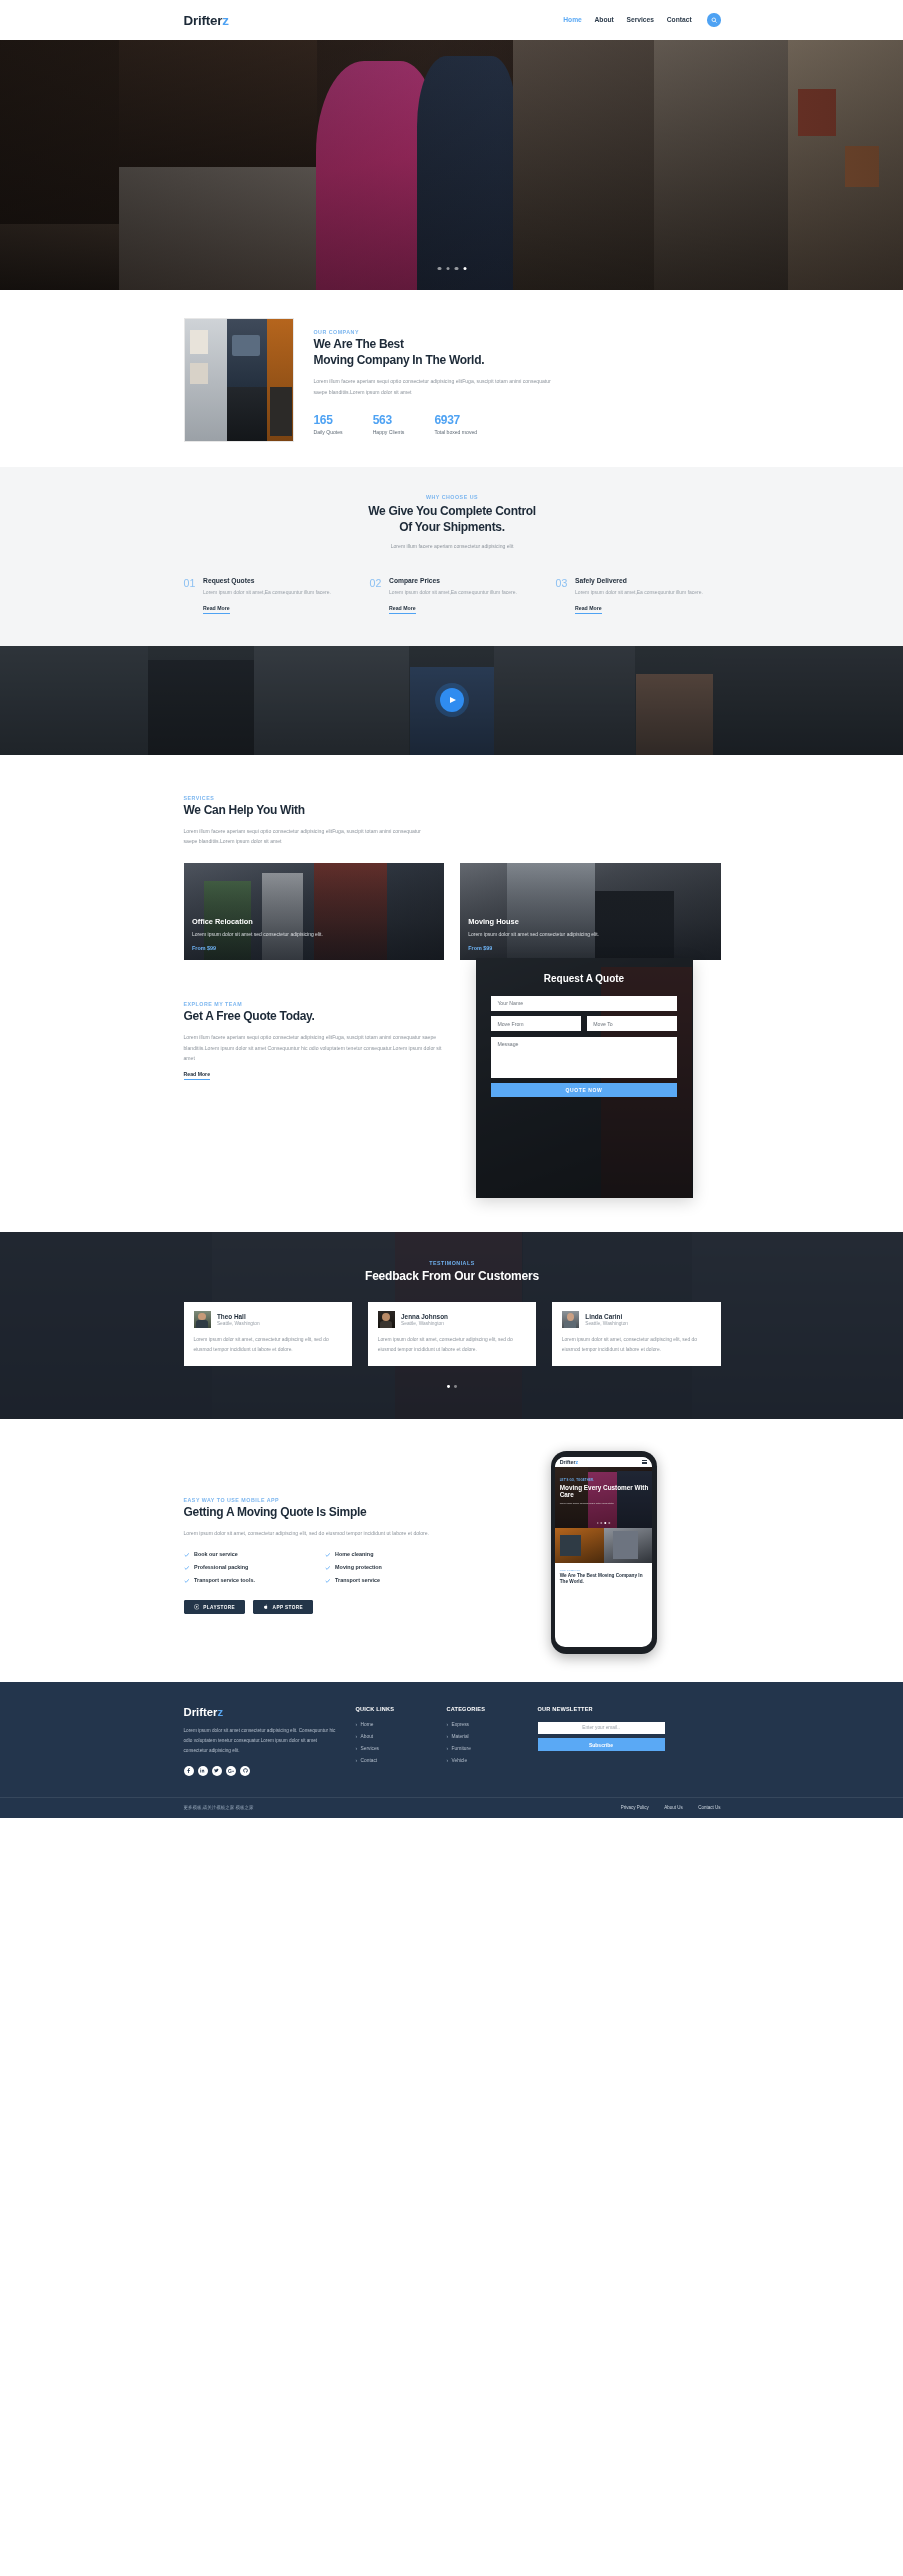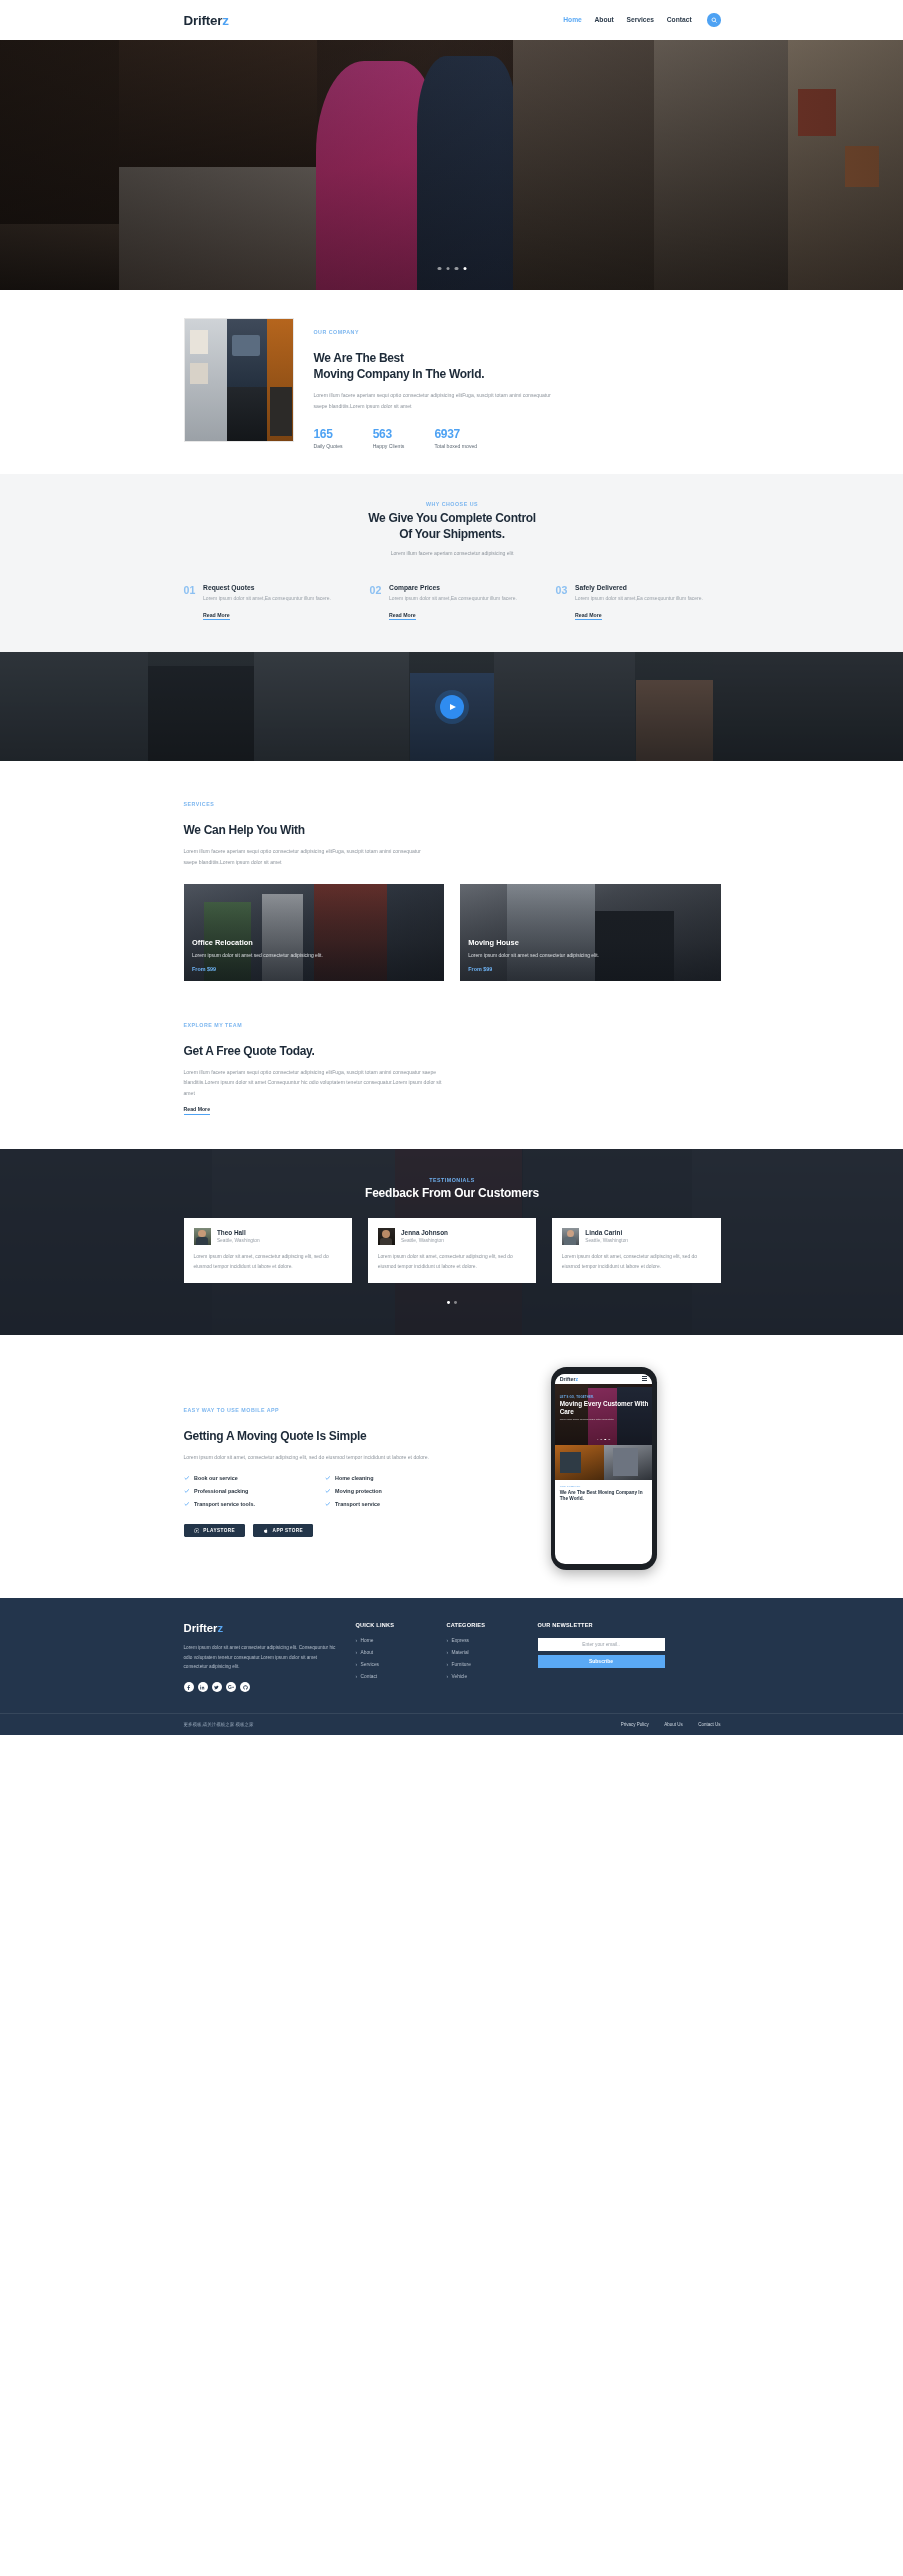--- a/index.html
+++ b/index.html
@@ -53,34 +53,34 @@
   .about { padding:28px 0 25.4px; background:#fff; }
   .about-inner { width:537px; margin:0 auto; display:flex; gap:20px; }
   .about-photo {
     width:110px; height:124px; flex:none; position:relative; overflow:hidden;
     background:linear-gradient(160deg,#b9bec4 0%,#7e868e 35%,#3d4349 75%,#20242a 100%);
     border:0.7px solid #e7e7e7;
   }
   .about-photo .px { position:absolute; }
   .about-body { padding-top:11.3px; }
   .kicker { font-size:5.3px; font-weight:bold; letter-spacing:0.5px; color:#7cb6ef; text-transform:uppercase; }
-  .h2 { font-size:12px; line-height:1.33; font-weight:bold; color:#1d2a38; letter-spacing:-0.3px; margin-top:16px; }
+  .h2 { font-size:12px; line-height:1.33; font-weight:bold; color:#1d2a38; letter-spacing:-0.3px; margin-top:2px; }
   .lead { font-size:5.1px; line-height:2.05; color:#8d949c; margin-top:7px; max-width:240px; }
   .stats { display:flex; gap:30px; margin-top:15.5px; }
   .stat-num { font-size:12px; font-weight:bold; color:#4ea2f3; letter-spacing:-0.3px; }
   .stat-label { font-size:5.1px; color:#5f6a75; margin-top:2.1px; }
 
   
   .why { background:#f4f5f6; padding:27px 0 32px; }
   .center { text-align:center; }
   .why .h2 { margin-top:3.5px; }
   .why .lead { margin:5.6px auto 0; max-width:233px; text-align:center; }
   .steps { display:flex; gap:21px; margin-top:25.4px; width:537px; }
   .step { flex:1; display:flex; gap:7.8px; }
-  .step-num { font-size:10.6px; font-weight:bold; color:#8cc0f2; line-height:1; padding-top:0.7px; }
+  .step-num { font-size:10.6px; font-weight:normal; color:#8cc0f2; line-height:1; padding-top:0.7px; }
   .step-title { font-size:6.7px; font-weight:bold; color:#1d2a38; }
   .step-text { font-size:5px; line-height:1.95; color:#9aa1a9; margin-top:3.5px; }
   .readmore {
     display:inline-block; margin-top:7.8px; font-size:5.2px; font-weight:bold; color:#1d2a38;
     text-decoration:none; border-bottom:1.1px solid #4ea2f3; padding-bottom:1.4px;
   }
 
   
   .video {
     height:109px; position:relative; overflow:hidden;
@@ -413,20 +413,35 @@
     </div>
   </div>
 
   <div class="quote-sec">
     <div class="quote-left">
       <div class="kicker">EXPLORE MY TEAM</div>
       <div class="h2">Get A Free Quote Today.</div>
       <div class="lead">Lorem illum facere aperiam sequi optio consectetur adipisicing elitFuga, suscipit totam animi consequatur saepe blanditiis.Lorem ipsum dolor sit amet Consequuntur hic odio voluptatem tenetur consequatur.Lorem ipsum dolor sit amet</div>
       <a href="#" class="readmore">Read More</a>
     </div>
+    <div class="quote-card">
+      <div class="px" style="left:0;top:0;width:100%;height:100%;background:linear-gradient(160deg,#4c5561 0%,#2a3039 50%,#15181d 100%);"></div>
+      <div class="px" style="left:58%;top:4%;width:42%;height:96%;background:linear-gradient(180deg,#7a3a38,#2d1615);"></div>
+      <div class="quote-shade"></div>
+      <div class="quote-inner">
+        <div class="quote-title">Request A Quote</div>
+        <div class="fld">Your Name</div>
+        <div class="fld-row">
+          <div class="fld">Move From</div>
+          <div class="fld">Move To</div>
+        </div>
+        <div class="fld fld-area">Message</div>
+        <div class="btn-quote">QUOTE NOW</div>
+      </div>
+    </div>
   </div>
 
   <div class="testi">
     <div class="px" style="left:0;top:0;width:212px;height:100%;background:linear-gradient(180deg,#3a4049,#1e232b);"></div>
     <div class="px" style="left:212px;top:0;width:184px;height:100%;background:linear-gradient(180deg,#4a5059,#23282f);"></div>
     <div class="px" style="left:395px;top:0;width:127px;height:100%;background:linear-gradient(180deg,#6a3638,#2c1819);"></div>
     <div class="px" style="left:523px;top:0;width:169px;height:100%;background:linear-gradient(180deg,#3c434d,#1c2128);"></div>
     <div class="px" style="left:692px;top:0;width:212px;height:100%;background:linear-gradient(180deg,#4a525d,#232830);"></div>
     <div class="testi-shade"></div>
     <div class="testi-inner">

